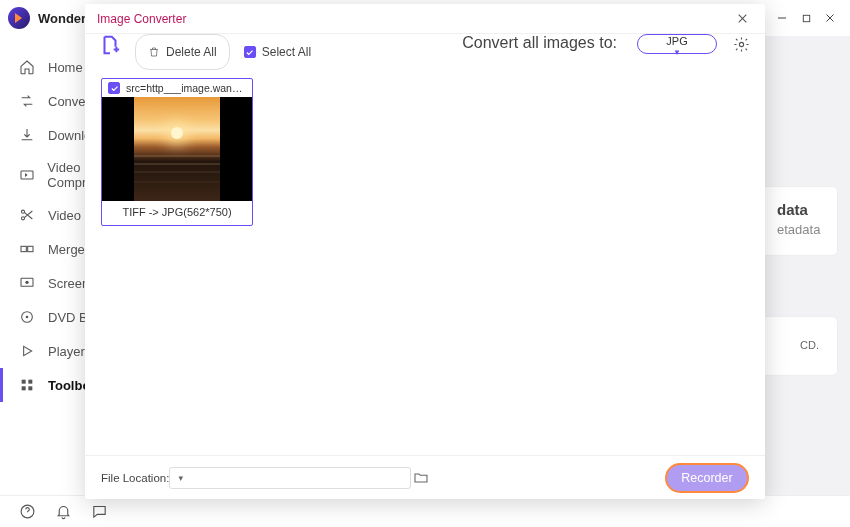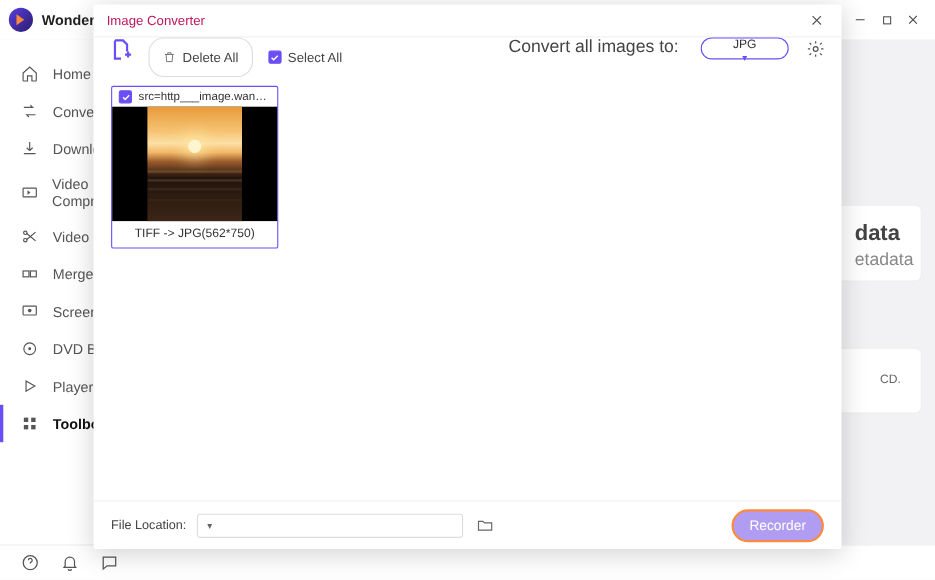--- a/index.html
+++ b/index.html
@@ -53,21 +53,21 @@
   .thumb-img { width:100%; height:104px; background:#000; display:flex; align-items:center; justify-content:center; }
   .sunset { width:86px; height:104px; background:
      linear-gradient(to bottom,
        #e89a3a 0%, #f6c474 22%, #fbe0a6 32%, #f3b766 40%,
        #9a5b2c 48%, #23150d 62%, #2a1b10 75%, #3c2516 100%);
      position:relative; overflow:hidden; }
   .sun { position:absolute; left:50%; top:30px; width:12px; height:12px; margin-left:-6px; border-radius:50%; background:#fff6d0; box-shadow:0 0 14px 6px rgba(255,230,160,0.7); }
   .wave { position:absolute; left:0; right:0; height:2px; background:rgba(255,220,170,0.15); }
   .thumb-info { padding:5px 4px 7px; text-align:center; font-size:11px; color:#333; }
 
-  .modal-footer { height:44px; border-top:1px solid #f0f0f0; display:flex; align-items:center; padding:0 16px; gap:10px; }
+  .modal-footer { height:44px; border-top:1px solid #f0f0f0; display:flex; align-items:center; padding:0 16px; }
   .fl-label { font-size:11.5px; color:#444; }
   .path-select { flex:0 0 242px; height:22px; border:1px solid #ddd; border-radius:3px; display:flex; align-items:center; padding:0 8px; font-size:11px; color:#444; cursor:pointer; justify-content:space-between; }
   .path-select .caret { font-size:9px; color:#666; }
   .folder-btn { width:20px; height:20px; color:#666; cursor:pointer; display:flex; align-items:center; justify-content:center; }
   .modal-footer .spacer { flex:1; }
   .convert-btn { width:84px; height:30px; border:2px solid #ff8a3d; border-radius:15px; background:#b09df2; color:#fff; font-size:12.5px; display:flex; align-items:center; justify-content:center; cursor:pointer; }
 
   
   .bg-card { position:absolute; right:12px; background:#fff; border:1px solid #eee; border-radius:6px; padding:14px 18px; color:#444; font-size:12px; width:80px;}
 </style>
@@ -184,22 +184,22 @@
             <rect x="4" y="14" width="6" height="6" fill="currentColor"></rect>
             <rect x="14" y="14" width="6" height="6" fill="currentColor"></rect>
           </svg>
         </span>
       <span>Toolbox</span>
     </div>
   </div>
 
   <div class="content-area">
     <div class="bg-card" style="top:150px; height:70px;">
-      <div style="font-weight:600;font-size:20px;">data</div>
-      <div style="font-size:16px;color:#888;margin-top:4px;">etadata</div>
+      <div style="font-weight:600;font-size:15px;">data</div>
+      <div style="font-size:13px;color:#888;margin-top:4px;">etadata</div>
     </div>
     <div class="bg-card" style="top:280px; height:60px;">
       <div style="font-size:11px;color:#666;margin-top:8px;text-align:right;">CD.</div>
     </div>
   </div>
 </div>
 
 <div class="footer">
   <div class="footer-icn">
     <svg viewBox="0 0 24 24" width="17" height="17">

